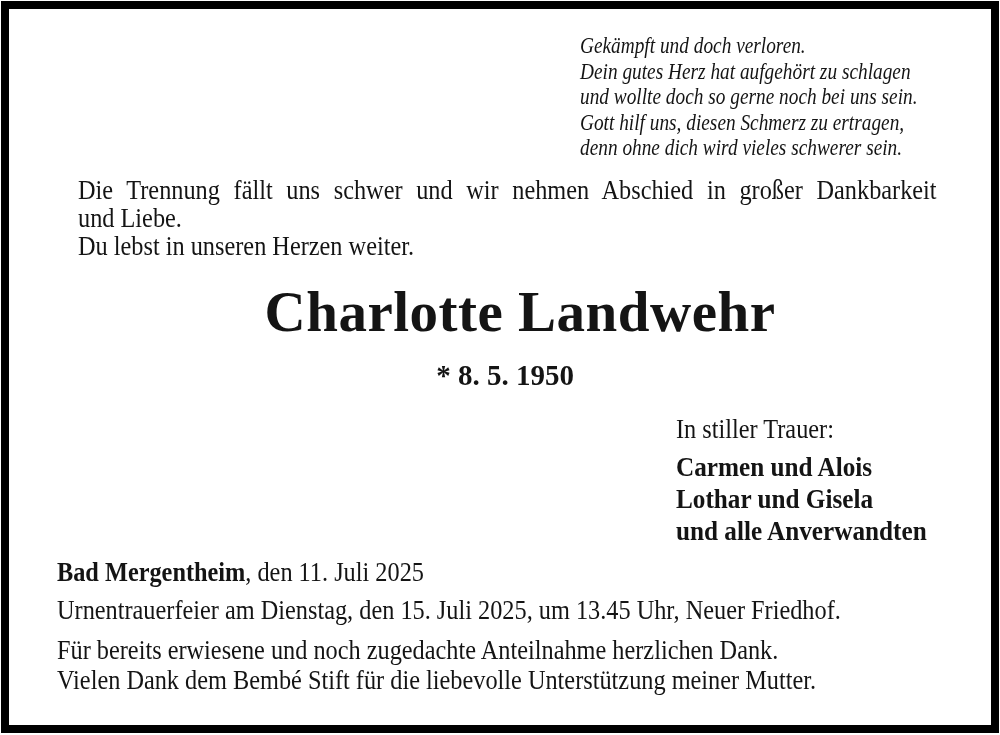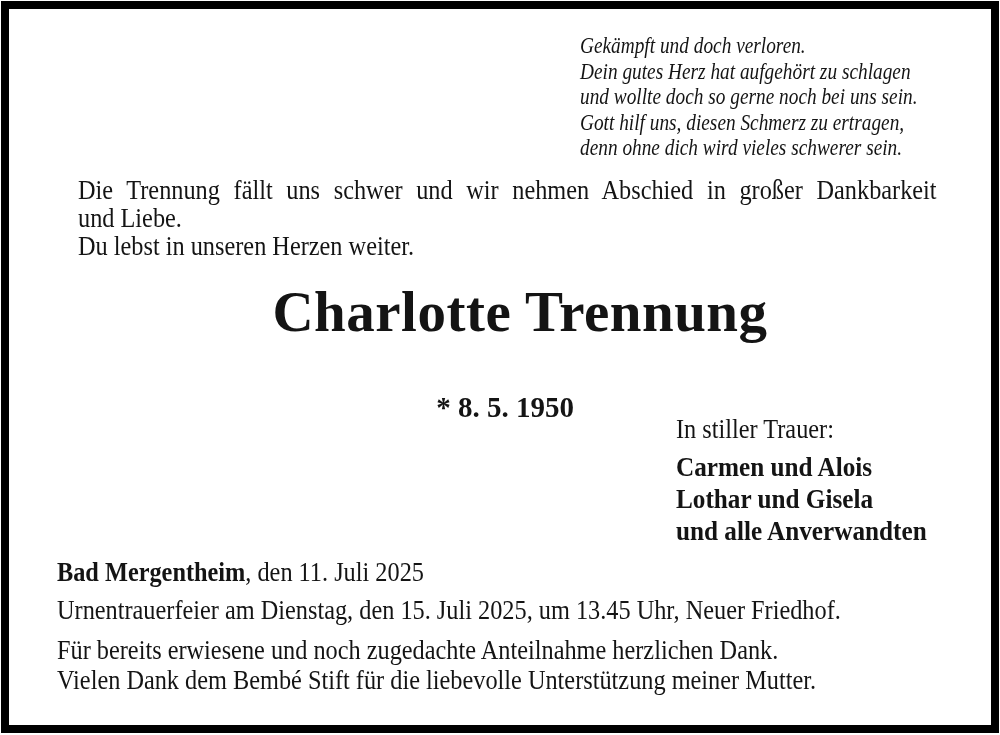--- a/index.html
+++ b/index.html
@@ -58,21 +58,20 @@
 
   .dates {
     left: 10px; right: 0;
     top: 361px;
     display: flex;
     justify-content: center;
     gap: 42px;
     font-weight: bold;
     font-size: 29px;
     line-height: 29px;
-    margin-top: 32px;
   }
 
   .mourning {
     left: 676px; top: 415px;
     font-size: 27px;
     line-height: 28px;
     white-space: nowrap;
   }
   .mourning .names {
     margin-top: 8px;
@@ -107,21 +106,21 @@
     <div>Gott hilf uns, diesen Schmerz zu ertragen,</div>
     <div>denn ohne dich wird vieles schwerer sein.</div>
   </div>
 
   <div class="abs intro cond">
     <div class="justified">Die Trennung fällt uns schwer und wir nehmen Abschied in großer Dankbarkeit</div>
     <div>und Liebe.</div>
     <div>Du lebst in unseren Herzen weiter.</div>
   </div>
 
-  <div class="abs deceased-name">Charlotte Trennung</div>
+  <div class="abs deceased-name">Charlotte Landwehr</div>
 
   <div class="abs dates">
     <span>* 8. 5. 1950</span>
   </div>
 
   <div class="abs mourning cond">
     <div>In stiller Trauer:</div>
     <div class="names">
       <div>Carmen und Alois</div>
       <div>Lothar und Gisela</div>

